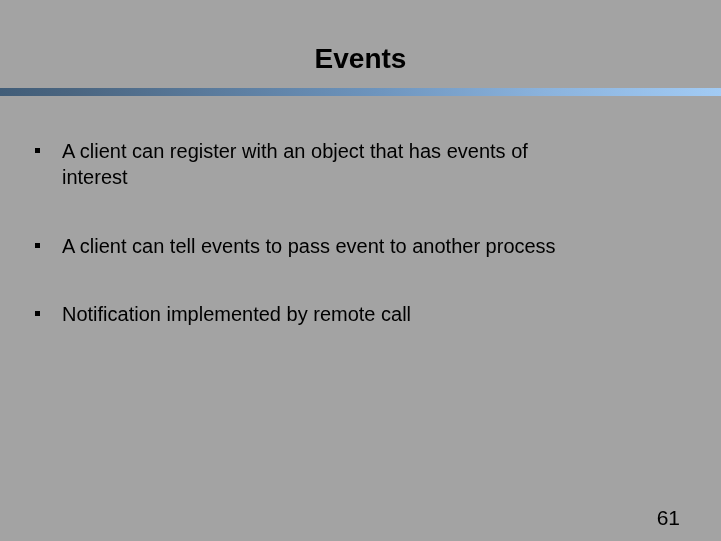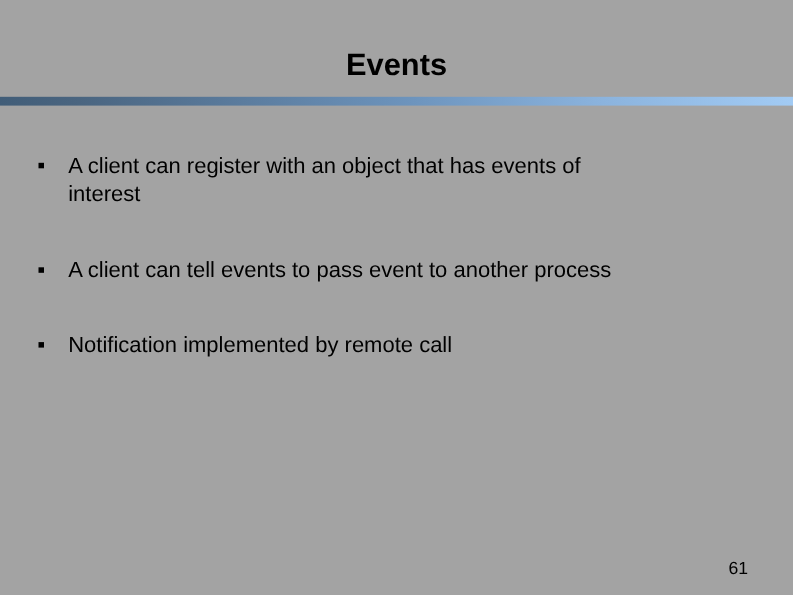--- a/index.html
+++ b/index.html
@@ -53,21 +53,21 @@
     margin-left: 22px;
     font-size: 20px;
     line-height: 26px;
     white-space: pre-line;
     color: #000000;
   }
   .page-number {
     position: absolute;
     top: 508px;
     right: 41px;
-    font-size: 16px;
+    font-size: 21px;
     line-height: 20px;
     color: #000000;
   }
 </style>
 </head>
 <body>
 
 <div class="slide">
 
   <div class="slide-title">Events</div>

